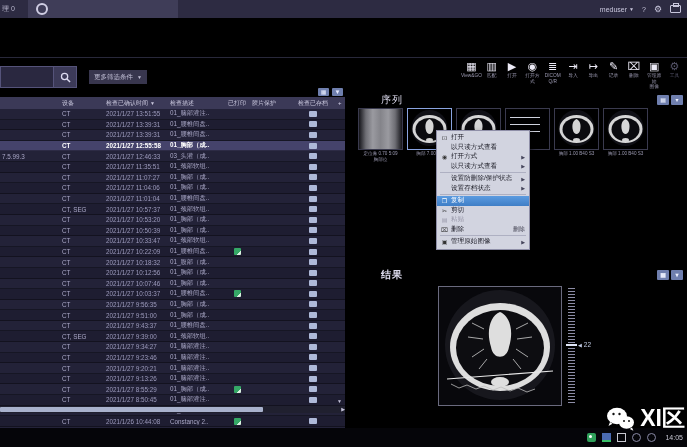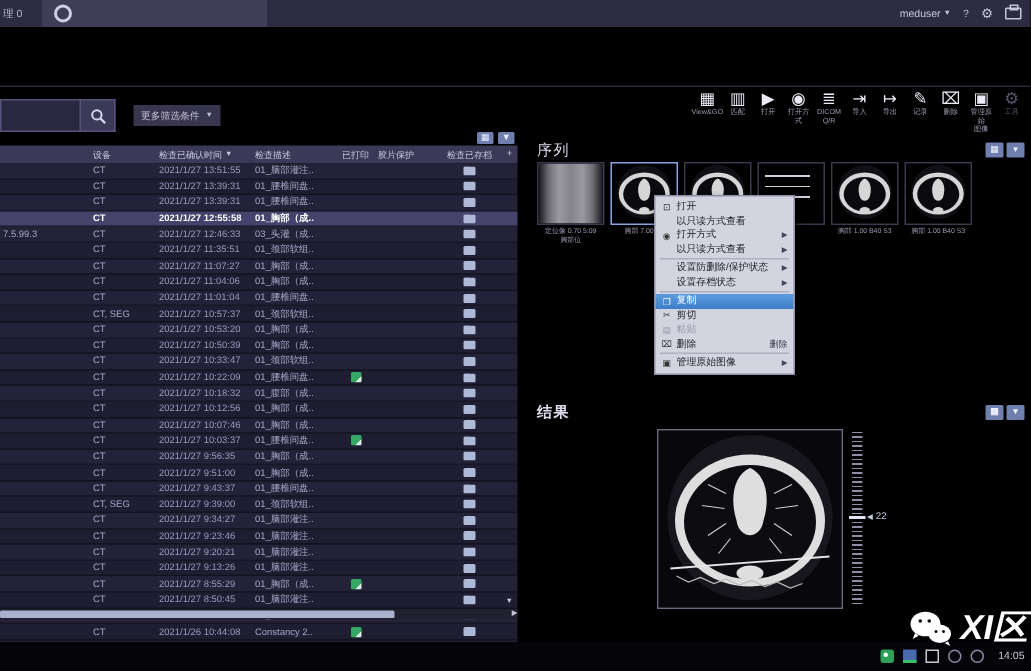--- a/index.html
+++ b/index.html
@@ -54,21 +54,21 @@
 
   
   .right-panel{left:352px;top:58px;width:335px;height:368px;}
   .rtoolbar{position:absolute;left:110px;top:2px;width:222px;display:flex;justify-content:space-between;}
   .tool{width:19px;display:flex;flex-direction:column;align-items:center;gap:1px;cursor:default;}
   .tglyph{font-size:11px;line-height:12px;color:#eceaf6;}
   .tlabel{font-size:4.8px;line-height:1.15;color:#9a98b0;text-align:center;white-space:pre-line;}
   .tool.dis .tglyph,.tool.dis .tlabel{color:#55546a;}
 
   .sec-header{position:absolute;left:6px;display:flex;align-items:center;width:325px;}
-  .sec-title{font-size:10px;color:#dcdaec;letter-spacing:1px;}
+  .sec-title{font-size:10px;color:#dcdaec;letter-spacing:1px;margin-left:23px;}
   .sec-icons{margin-left:auto;display:flex;gap:2px;}
   .sq-btn{width:12px;height:10px;background:#6f7fae;border-radius:1px;color:#eef2ff;font-size:6px;
       display:flex;align-items:center;justify-content:center;line-height:1;}
 
   .thumbstrip{position:absolute;left:6px;top:50px;display:flex;gap:4px;}
   .thumb{width:45px;display:flex;flex-direction:column;align-items:center;}
   .timg{width:45px;height:42px;background:#000;border:1px solid #3a3a4e;box-sizing:border-box;
       display:flex;align-items:center;justify-content:center;overflow:hidden;}
   .thumb.sel .timg{border:1px solid #8aa4e0;background:#14142a;}
   .tcap{font-size:4.6px;color:#9a98b0;line-height:1.3;text-align:center;white-space:pre-line;margin-top:1px;}
@@ -95,21 +95,21 @@
   .result-img{position:absolute;left:86px;top:228px;width:124px;height:120px;border:1px solid #6a6a7e;
       box-sizing:border-box;background:#08080c;}
   .slider{position:absolute;left:216px;top:230px;width:7px;height:116px;
       background:repeating-linear-gradient(to bottom,#8d8da6 0 1px,transparent 1px 3px);}
   .slider-mark{position:absolute;left:226px;top:283px;display:flex;align-items:center;gap:2px;
       font-size:6.5px;color:#c2cce6;}
   .slider-mark .tri{font-size:5px;}
   .slider-thumb{position:absolute;left:214px;top:286px;width:11px;height:2px;background:#dfe5f6;}
 
   
-  .watermark{right:2px;bottom:13px;display:flex;align-items:center;gap:5px;z-index:60;font-style:italic;}
+  .watermark{right:2px;bottom:13px;display:flex;align-items:center;gap:5px;z-index:60;}
   .wm-text{font-size:23px;font-weight:bold;color:#fff;text-shadow:0 1px 2px rgba(0,0,0,.8);}
   .taskbar{left:0;bottom:0;width:687px;height:19px;background:#050509;display:flex;align-items:center;
       justify-content:flex-end;gap:6px;padding-right:4px;box-sizing:border-box;}
   .tk-ico1{width:9px;height:9px;background:#2fa05a;border-radius:2px;position:relative;}
   .tk-ico1::after{content:"";position:absolute;left:2px;top:2px;width:3px;height:3px;background:#fff;border-radius:50%;}
   .tk-ico2{width:9px;height:9px;background:#4a6ab0;border-bottom:2px solid #3ac06a;box-sizing:border-box;}
   .tk-ico3{width:9px;height:9px;border:1px solid #c8c8d0;box-sizing:border-box;}
   .tk-circ{width:9px;height:9px;border:1.5px solid #8a8aa6;border-radius:50%;box-sizing:border-box;}
   .tk-time{font-size:7px;color:#c8c8d4;margin-left:3px;}
 </style>

